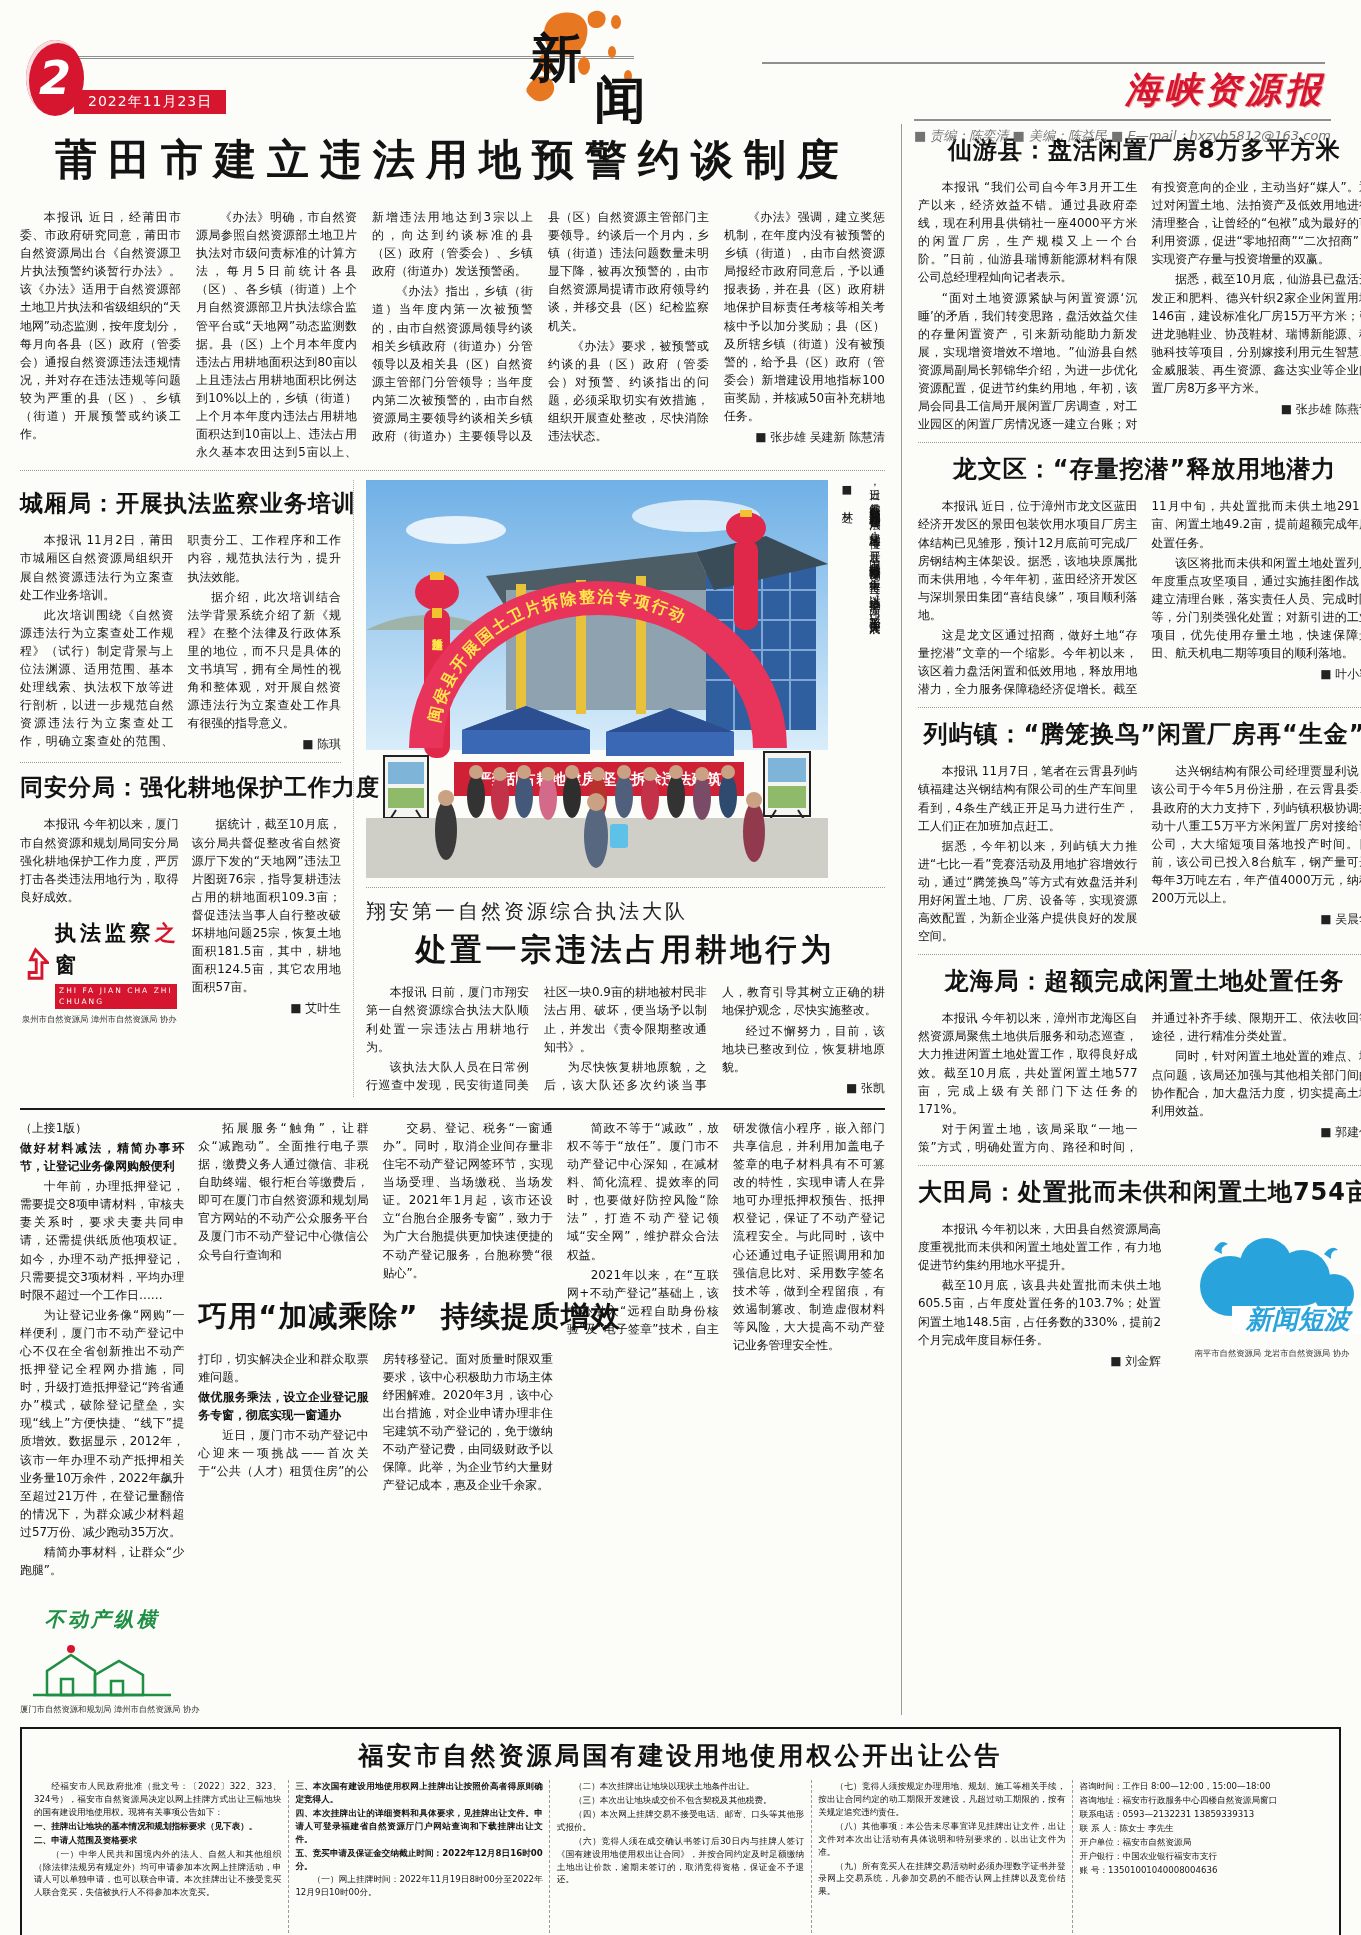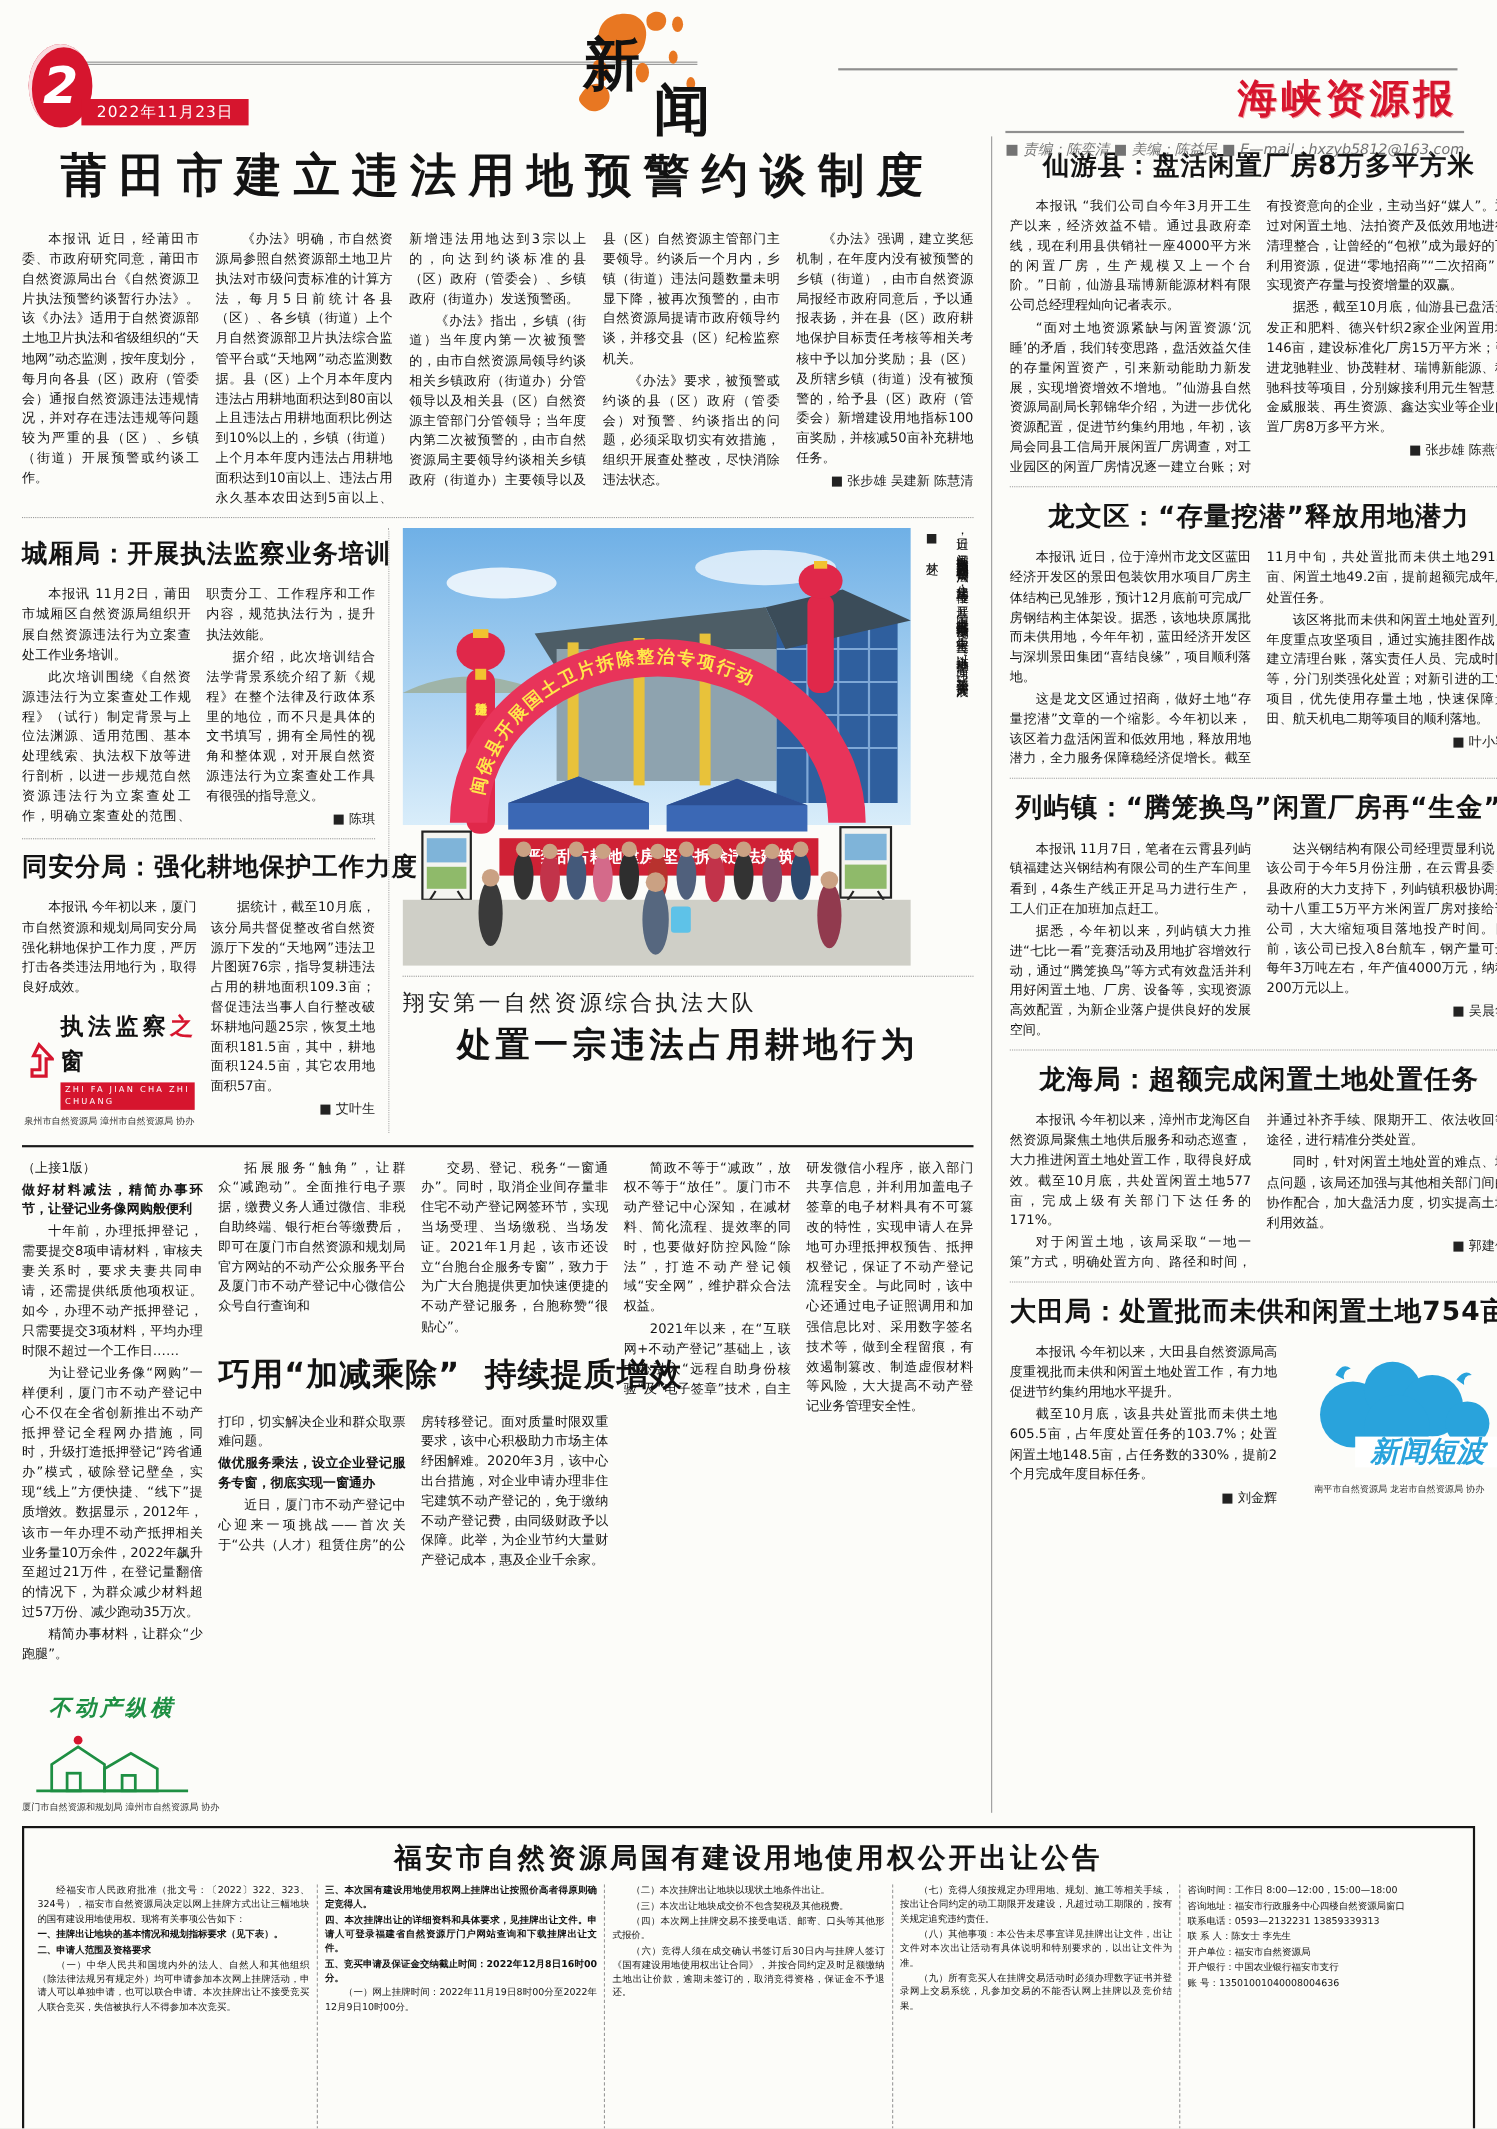--- a/index.html
+++ b/index.html
@@ -12,21 +12,21 @@
   .hdr-line-l { position:absolute; left:14px; top:42px; width:600px; border-top:3px double #8f8f8f; }
   .hdr-line-r { position:absolute; left:742px; right:16px; top:48px; border-top:2px solid #8f8f8f; }
   .badge { position:absolute; left:6px; top:26px; width:58px; height:76px; background:#d6152e;
            border-radius:50%; color:#fff; font-size:46px; font-weight:bold; font-style:italic;
            display:flex; align-items:center; justify-content:center;
            box-shadow:inset 3px 3px 0 rgba(255,255,255,.85); }
   .datebox { position:absolute; left:54px; top:76px; background:#d6152e; color:#fff;
              font-size:14px; padding:3px 14px; letter-spacing:1px; }
   .center-gfx { position:absolute; left:468px; top:-8px; }
   .masthead { position:absolute; right:10px; top:52px; text-align:right; }
-  .mast-title { color:#d6152e; font-size:36px; font-weight:bold; 
+  .mast-title { color:#d6152e; font-size:36px; font-weight:bold; font-style:italic;
                 letter-spacing:4px; border-bottom:2px solid #8f8f8f; padding:0 6px 4px 40px;
                 text-shadow:1px 1px 0 #f0a0a0; }
   .editors { font-size:13px; margin-top:6px; color:#737373; font-style:italic; }
 
   
   .main { display:flex; margin-top:6px; }
   .left-zone { width:888px; border-right:1px solid #999; padding-right:16px; }
   .right-zone { flex:1; padding-left:16px; }
 
   .h-main { font-size:42px; font-weight:bold; text-align:center; letter-spacing:11px;
@@ -304,20 +304,27 @@
               <span>近日，闽侯县自然资源和规划局联合县司法局、住建局等单位，开展“国土卫片拆除整治专项行动”集中宣传，以进一步推动“两违”整治工作深入开展。</span>
               <span class="byline">■ 林芝</span>
             </div>
           </div>
 
           <hr class="dotted">
 
           <div>
             <div class="kicker">翔安第一自然资源综合执法大队</div>
             <div class="h-chuzhi">处置一宗违法占用耕地行为</div>
+            <div class="bodytxt cols-3">
+              <p class="para">本报讯 日前，厦门市翔安第一自然资源综合执法大队顺利处置一宗违法占用耕地行为。</p>
+              <p class="para">该执法大队人员在日常例行巡查中发现，民安街道同美社区一块0.9亩的耕地被村民非法占用、破坏，便当场予以制止，并发出《责令限期整改通知书》。</p>
+              <p class="para">为尽快恢复耕地原貌，之后，该大队还多次约谈当事人，教育引导其树立正确的耕地保护观念，尽快实施整改。</p>
+              <p class="para">经过不懈努力，目前，该地块已整改到位，恢复耕地原貌。</p>
+              <span class="byline">■ 张凯</span>
+            </div>
           </div>
         </div>
       </div>
 
       <hr class="solid">
 
       <div class="qy bodytxt">
         <div class="qy-a">
           <p class="para no-indent">（上接1版）</p>
           <p class="para bold no-indent">做好材料减法，精简办事环节，让登记业务像网购般便利</p>

